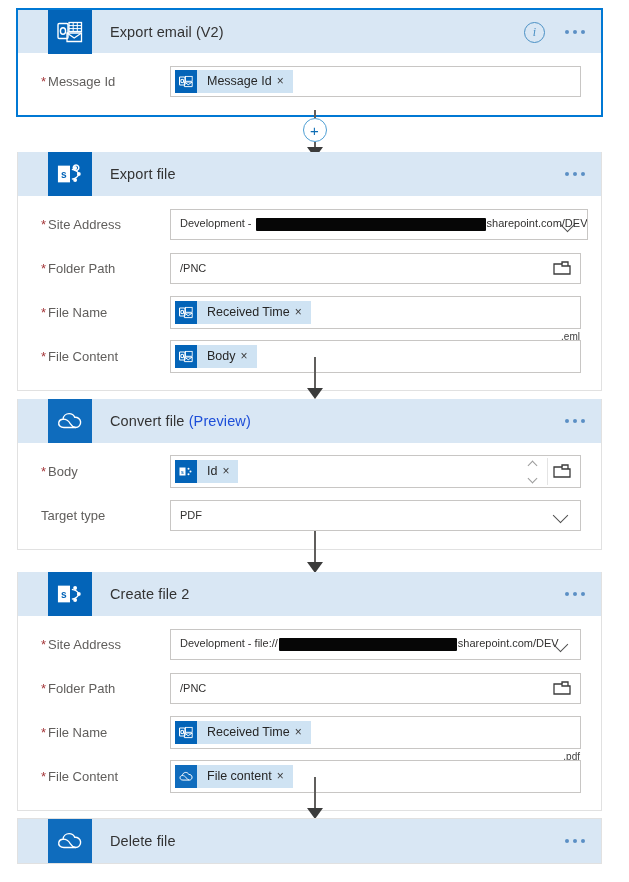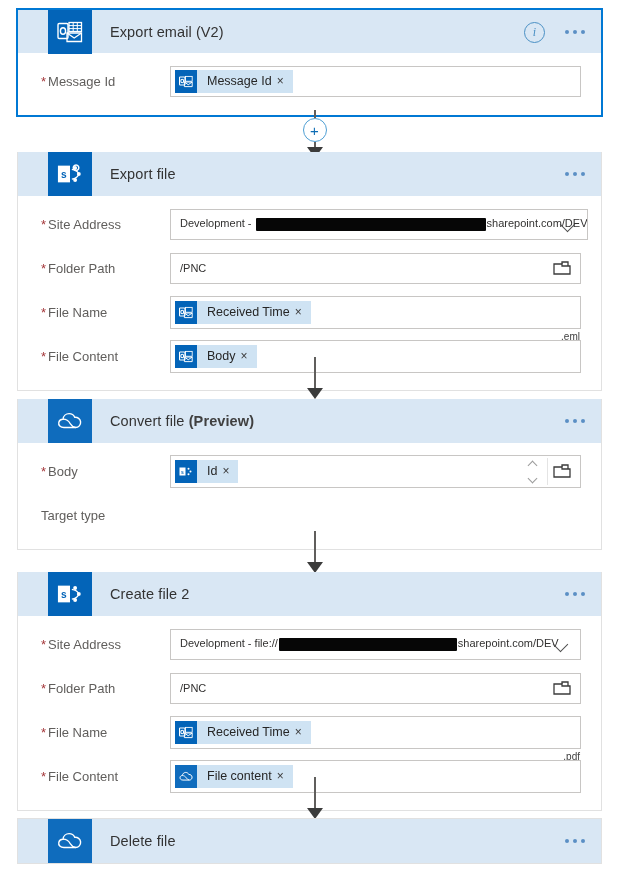--- a/index.html
+++ b/index.html
@@ -62,22 +62,21 @@
   .conn-icon svg { display: block; }
 
   .card-title {
     font-size: 14.5px;
     color: #333333;
     margin-left: 18px;
     letter-spacing: .1px;
     white-space: nowrap;
   }
   .card-title .preview {
-    color: #404040;
-    font-weight: bold;
+    color: #1d4ed8;
   }
 
   .hdr-actions {
     position: absolute;
     right: 12px;
     top: 0;
     height: 44px;
     display: flex;
     align-items: center;
     gap: 16px;
@@ -517,20 +516,24 @@
             <svg width="20" height="18" viewBox="0 0 20 18">
                 <path d="M2 5 L2 15 L18 15 L18 7 L10 7 L10 5 Z" fill="none" stroke="#3b3b3b" stroke-width="1.3"></path>
                 <path d="M10 5 L10 3 L16 3 L16 7" fill="none" stroke="#3b3b3b" stroke-width="1.3"></path>
               </svg>
           </span>
         </div>
       </div>
 
       <div class="field-row">
         <div class="field-label"><span>Target type</span></div>
+        <div class="field-control">
+          <span class="field-text">PDF</span>
+          <span class="chevron"></span>
+        </div>
       </div>
 
     </div>
   </div>
 
   <div class="connector" style="top:531px;">
     <div class="conn-line" style="height:32px;"></div>
     <div class="conn-arrow"></div>
   </div>
 

